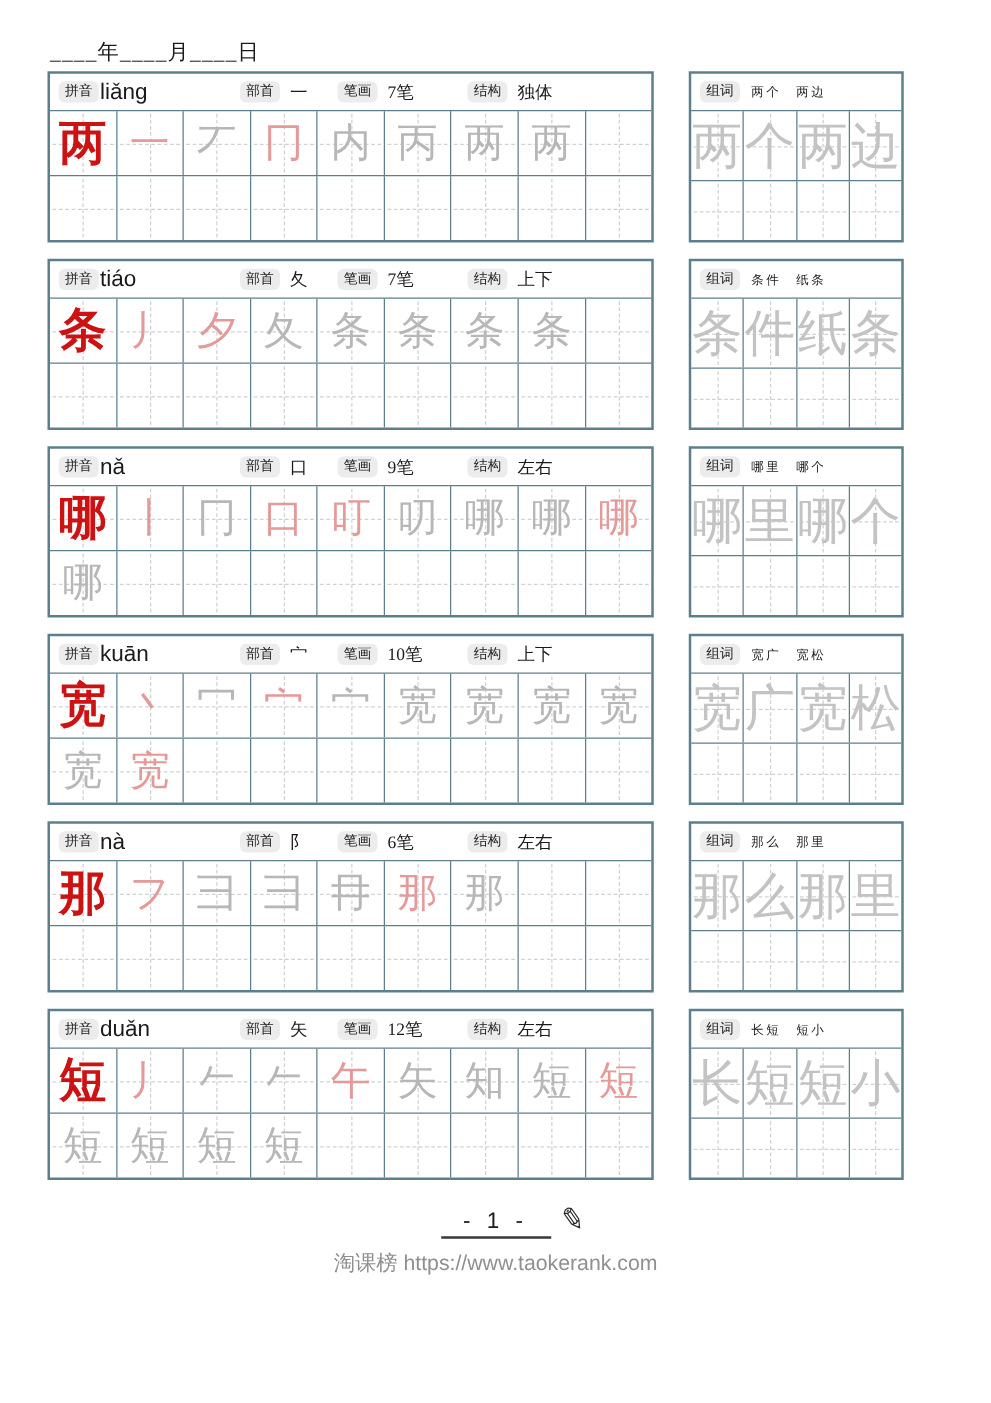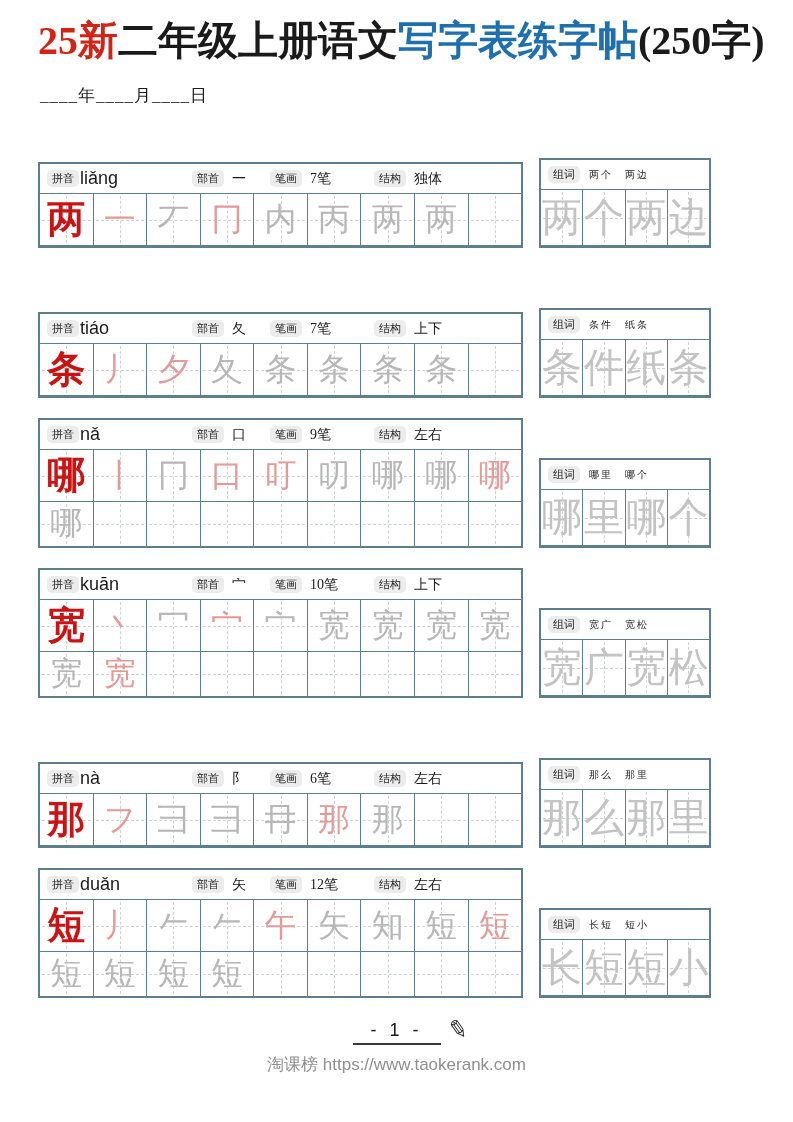--- a/index.html
+++ b/index.html
@@ -11,24 +11,24 @@
   .title { text-align:center; font-size:40px; font-weight:bold; line-height:54px; letter-spacing:0px; white-space:nowrap; }
   .title .red { color:#d42316; }
   .title .blue { color:#1d6fb0; }
 
   
   .date-row { display:flex; justify-content:space-between; margin:16px 2px 4px; font-size:17px; letter-spacing:1px; }
   .date-right { display:flex; gap:18px; }
 
   
   .blocks { display:flex; flex-direction:column; gap:13px; }
-  .block { display:flex; gap:16px; height:137px;align-items:flex-end; }
+  .block { display:flex; gap:28px; height:137px; }
   .grid { border:2px solid #5d7f8b; background:#fff; display:flex; flex-direction:column; }
   .left-grid { width:485px; }
-  .right-grid { width:172px;margin-top:44px; }
+  .right-grid { width:172px; }
   .head-row { height:30px; flex:0 0 30px; display:flex; align-items:center; padding-left:7px; border-bottom:1px solid #5d7f8b; white-space:nowrap; }
   .tag { background:#ececec; border-radius:5px; font-size:11px; line-height:17px; padding:0 5px; color:#222; flex:0 0 auto; }
   .pinyin-val { font-family:Liberation Sans, sans-serif; font-size:18px; margin-left:1px; width:112px; flex:0 0 auto; }
   .hv { font-size:14px; margin:0 10px 0 8px; flex:0 0 auto; }
   .hv.radical { width:28px; }
   .hv.strokes { width:54px; }
   .words-val { font-size:10px; margin-left:9px; letter-spacing:2px; }
 
   .grid-row { flex:1; display:flex; }
   .grid-row + .grid-row { border-top:1px solid #5d7f8b; }
@@ -47,23 +47,20 @@
   .footer { margin-top:22px; text-align:center; }
   .page-num { display:inline-block; position:relative; width:88px; border-bottom:2px solid #3a3a3a; font-size:18px; letter-spacing:4px; padding-bottom:2px; font-family:"Liberation Sans", sans-serif; }
   .pencil { position:absolute; right:-32px; top:-4px; font-size:24px; color:#2b2b2b; transform:rotate(10deg); }
   .site { margin-top:8px; color:#8f8f8f; font-size:17px; font-family:"Liberation Sans", sans-serif; }
 </style>
 </head>
 <body>
 
 <div class="page">
 
-  <div class="title">
-    <span class="red">25新</span><span>二年级上册语文</span><span class="blue">写字表练字帖</span><span>(250字)</span>
-  </div>
 
   <div class="date-row">
     <span>____年____月____日</span>
   </div>
 
   <div class="blocks">
   <div class="block">
     <div class="grid left-grid">
       <div class="head-row">
         <span class="tag">拼音</span>

